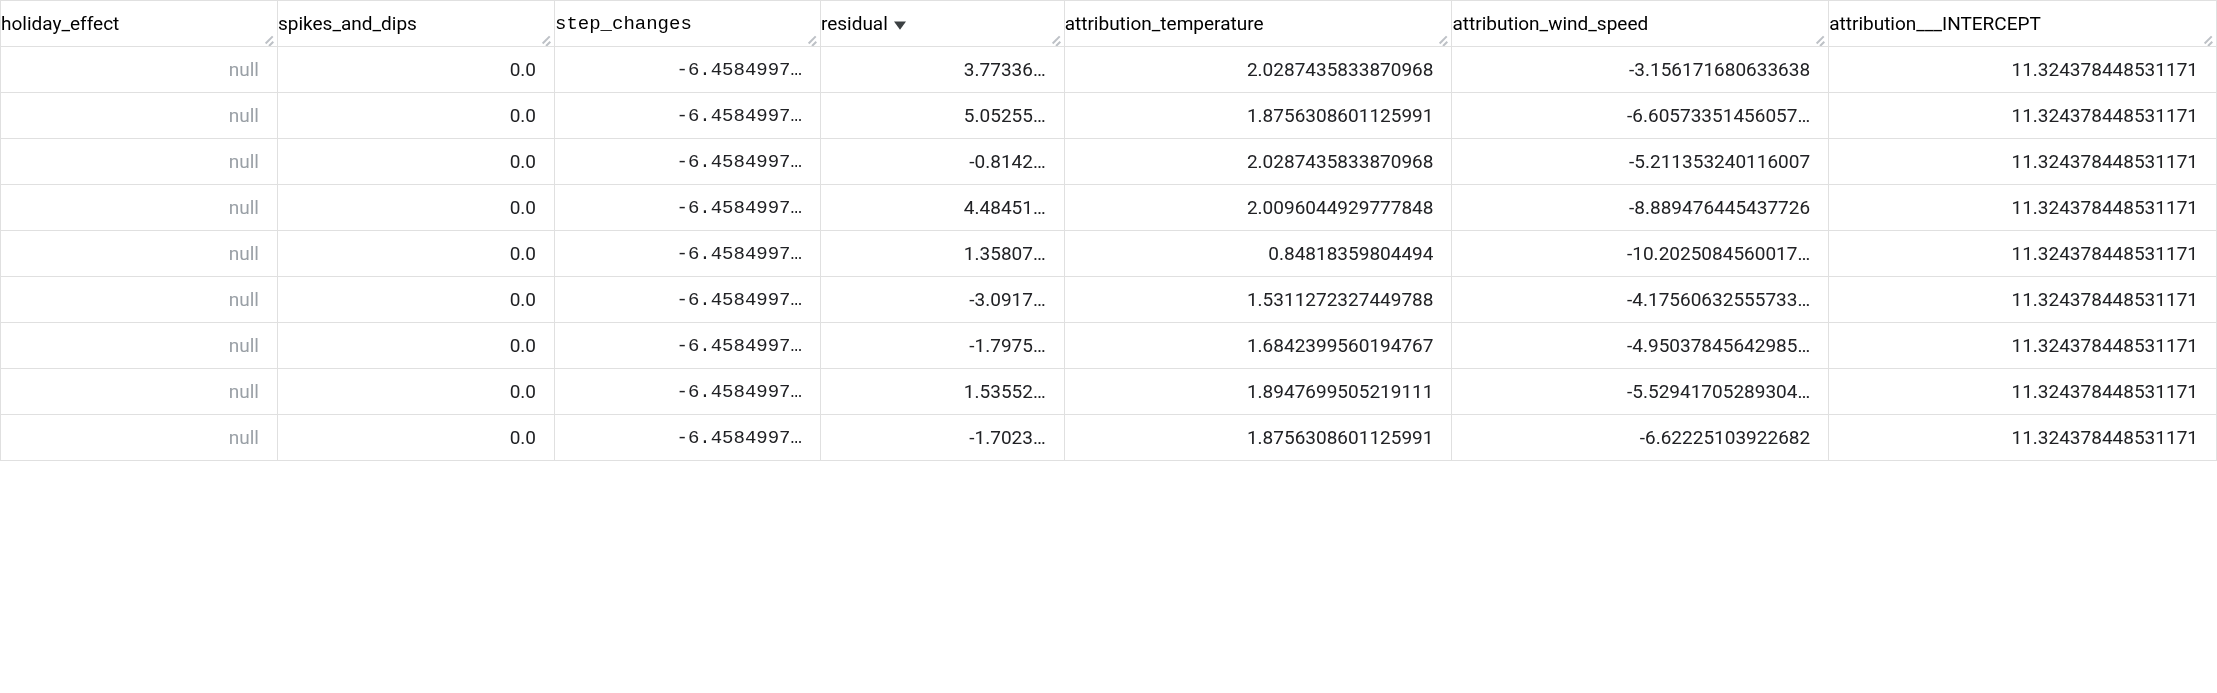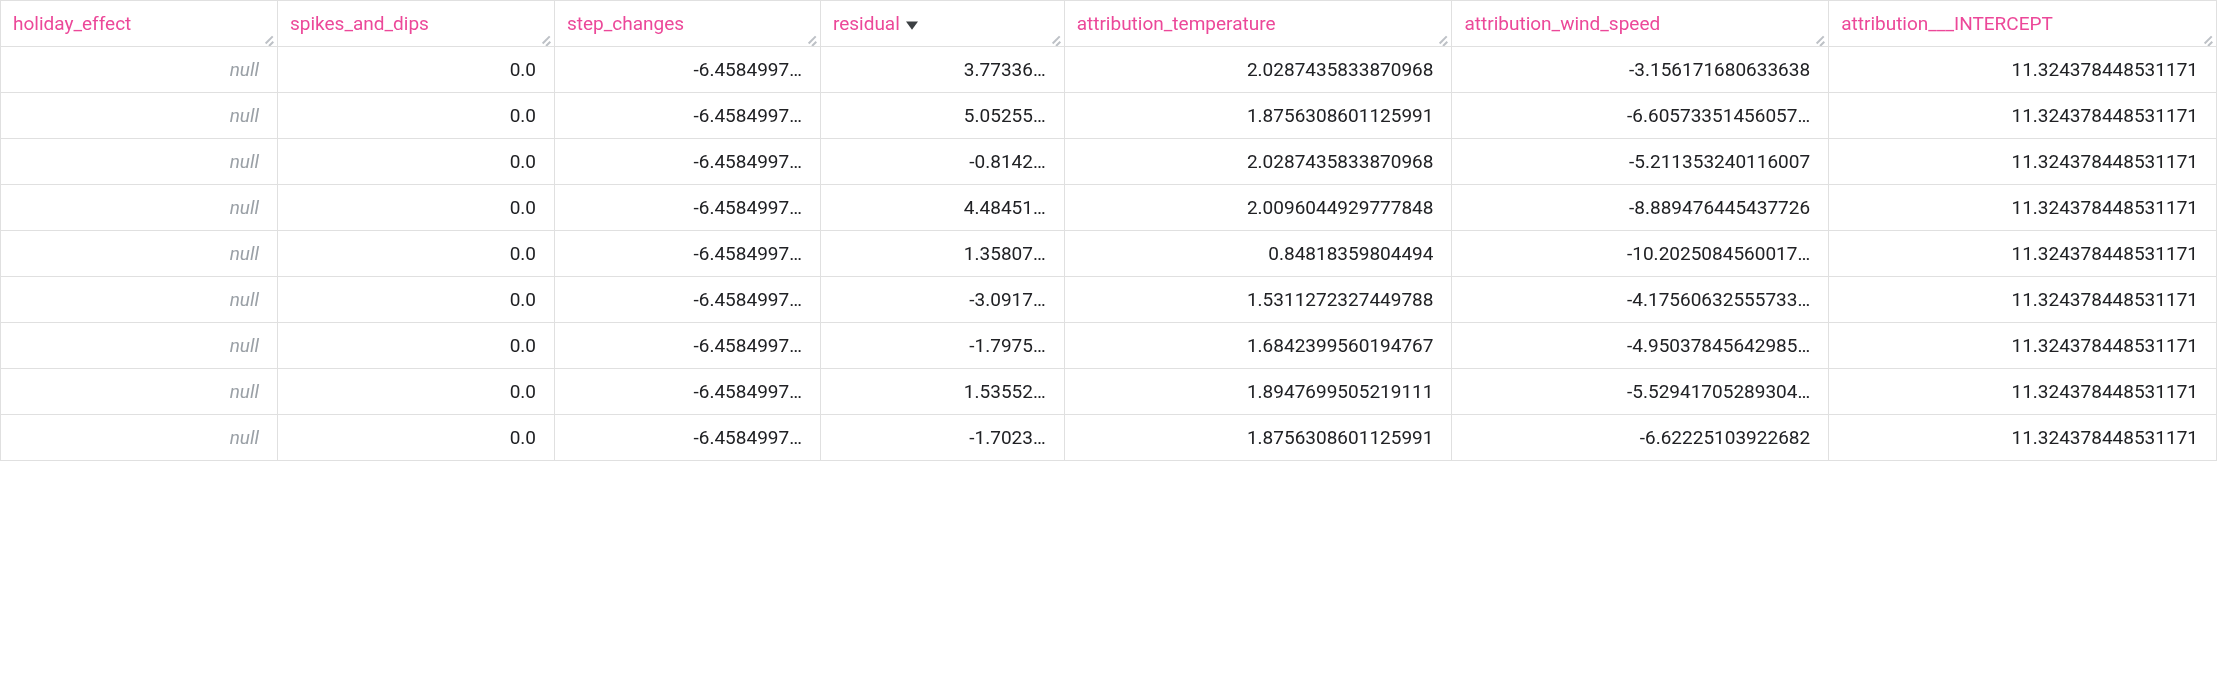--- a/index.html
+++ b/index.html
@@ -22,35 +22,34 @@
     border: 1px solid #e0e0e0;
     padding: 10px 14px 10px 10px;
     height: 46px;
     vertical-align: middle;
     position: relative;
     overflow: hidden;
     white-space: nowrap;
   }
   .header .cell {
     font-weight: 400;
-    color: #ec4899;
+    color: #000000;
     background: #fff;
     text-align: left;
-    padding-left: 12px;
+    padding-left: 0;
     padding-right: 20px;
   }
   .data .cell {
     text-align: right;
     font-variant-numeric: tabular-nums;
     padding-right: 18px;
     color: #202124;
   }
   .null {
     color: #9aa0a6;
-    font-style: italic;
   }
   .resize-handle {
     position: absolute;
     right: 2px; bottom: 2px;
     width: 12px; height: 12px;
     pointer-events: auto;
   }
   .resize-handle::before,
   .resize-handle::after {
     content: "";
@@ -68,21 +67,21 @@
   }
   .sort-icon {
     display: inline-block;
     vertical-align: middle;
     margin-left: 6px;
   }
   .sort-icon svg { display: block; }
   
   .col-0 { width: 12.5%; }
   .col-1 { width: 12.5%; }
-  .col-2 { width: 12.0%; }
+  .col-2 { width: 12.0%; font-family: Liberation Mono, monospace; }
   .col-3 { width: 11.0%; }
   .col-4 { width: 17.5%; }
   .col-5 { width: 17.0%; }
   .col-6 { width: 17.5%; }
 </style>
 </head>
 <body>
 
 <div class="table">
   <div class="row header" id="header-row">

